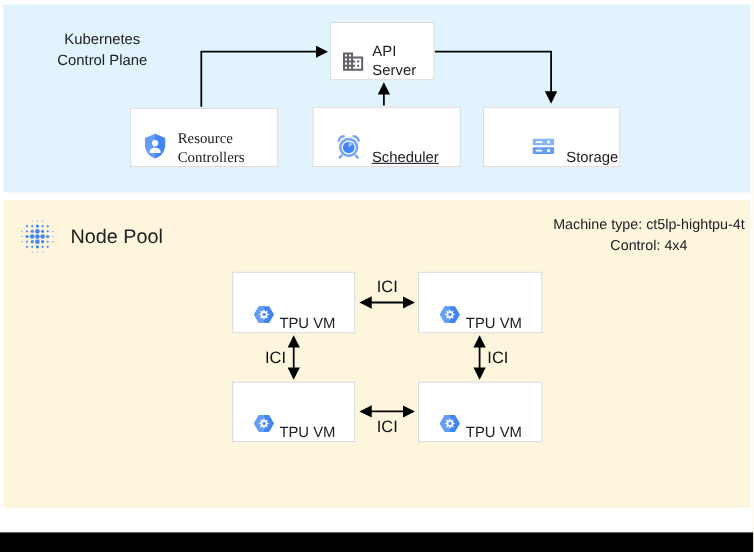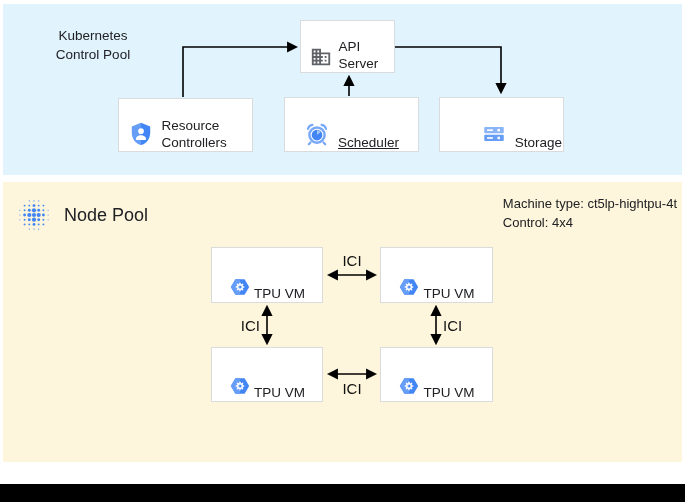--- a/index.html
+++ b/index.html
@@ -8,53 +8,53 @@
   .section{position:absolute;}
   .sec-control{left:3px;top:4px;width:679px;height:171px;background:#e1f3fc;}
   .sec-nodepool{left:3px;top:182px;width:679px;height:280px;background:#fdf5dc;}
   .bottom-bar{position:absolute;left:0;top:484px;width:685px;height:18px;background:#000;}
   .node{position:absolute;background:#fff;border:1px solid #d9dbdd;box-sizing:border-box;
         display:flex;align-items:flex-end;justify-content:center;gap:8px;}
   .node .lbl{font-size:13.5px;line-height:17px;color:#202124;text-align:left;}
   .box-api{left:300px;top:20px;width:95px;height:53px;gap:7px;}
   .box-api .lbl{width:47px;}
   .box-rc{left:118px;top:98px;width:135px;height:54px;}
-  .box-rc .lbl{width:82px;}
+  .box-rc .lbl{width:82px;font-family:Liberation Serif, serif;}
   .box-sched{left:284px;top:97px;width:135px;height:55px;text-decoration:underline;}
   .box-storage{left:439px;top:97px;width:125px;height:55px;padding-left:40px;}
   .box-tpu{gap:3px;}
   .tpu-tl{left:211px;top:247px;width:112px;height:56px;}
   .tpu-tr{left:380px;top:247px;width:113px;height:56px;}
   .tpu-bl{left:211px;top:347px;width:112px;height:55px;}
   .tpu-br{left:380px;top:347px;width:113px;height:55px;}
   .cp-title{position:absolute;left:25px;top:26px;width:136px;text-align:center;
             font-size:13.5px;line-height:19px;}
   .np-title{position:absolute;left:64px;top:207px;font-size:18px;line-height:17px;}
   .np-icon{position:absolute;left:16px;top:197px;}
-  .machine-info{position:absolute;right:8px;top:194px;text-align:left;
+  .machine-info{position:absolute;right:8px;top:194px;text-align:center;
                 font-size:13px;line-height:19px;}
   .ici{position:absolute;font-size:15px;color:#111;}
   .ici-top{left:337px;top:252px;width:30px;text-align:center;}
   .ici-bottom{left:337px;top:380px;width:30px;text-align:center;}
   .ici-left{left:228px;top:317px;width:32px;text-align:right;}
   .ici-right{left:443px;top:317px;width:32px;text-align:left;}
   svg.overlay{position:absolute;left:0;top:0;pointer-events:none;}
 </style>
 </head>
 <body>
 
 <div class="canvas">
 
   <div class="section sec-control"></div>
 
   <div class="section sec-nodepool"></div>
 
   <div class="cp-title">
     <div>Kubernetes</div>
-    <div>Control Pool</div>
+    <div>Control Plane</div>
   </div>
 
   <svg class="overlay" width="685" height="502">
     <defs>
       <marker id="ah" viewBox="0 0 10 10" refX="8" refY="5" markerWidth="7" markerHeight="7" orient="auto-start-reverse">
         <path d="M0,0 L10,5 L0,10 z" fill="#000"></path>
       </marker>
     </defs>
     <g stroke="#000" stroke-width="1.6" fill="none">
       <path d="M183,97 L183,47 L296,47" marker-end="url(#ah)"></path>

